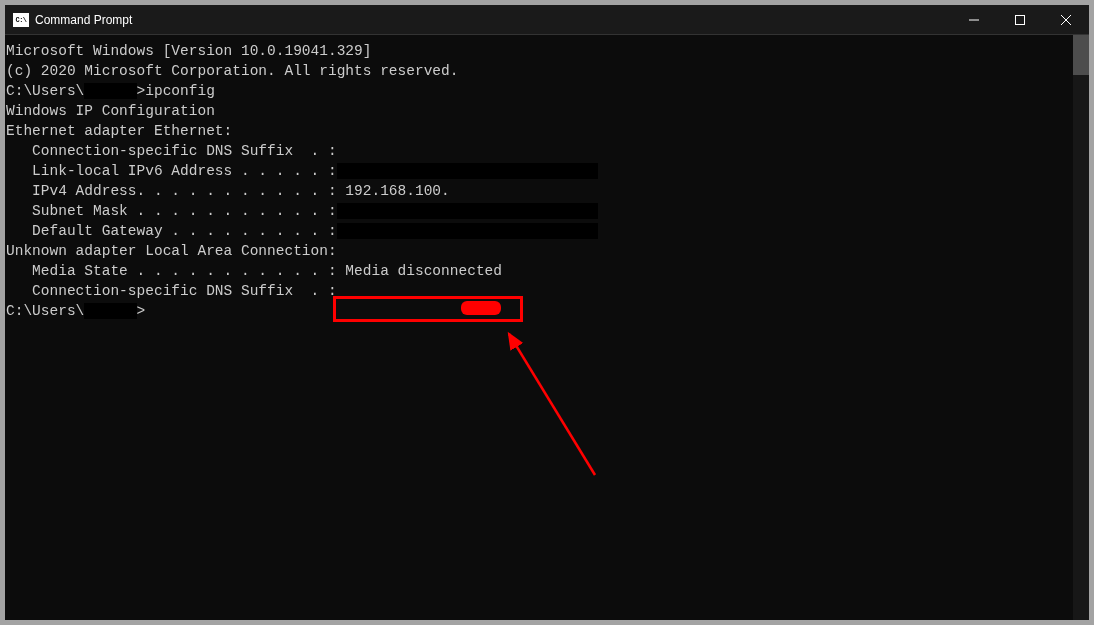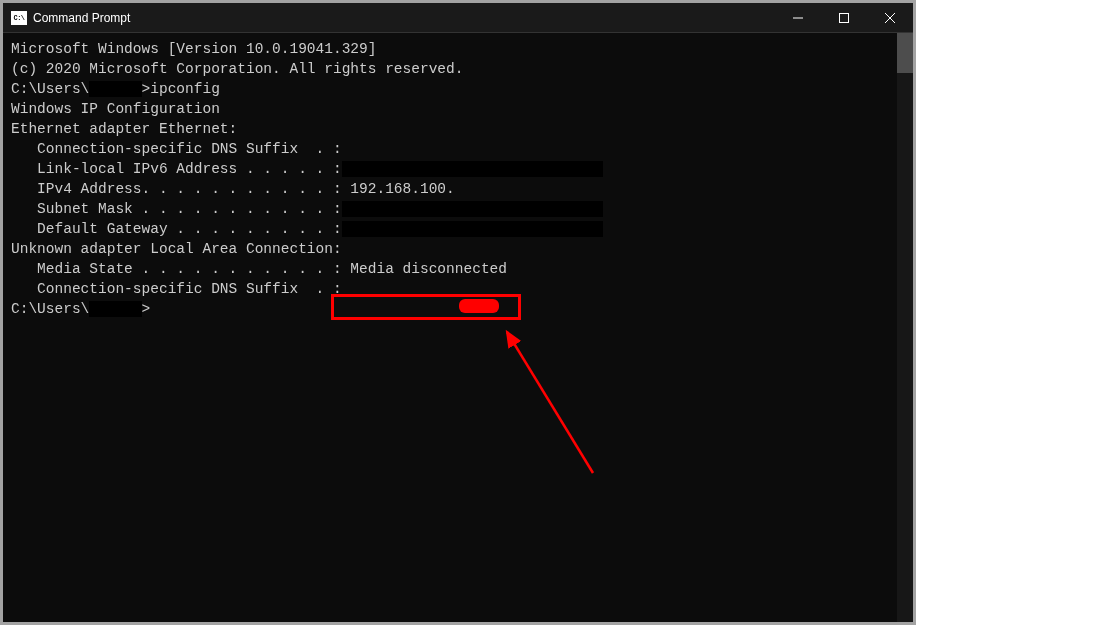--- a/index.html
+++ b/index.html
@@ -8,24 +8,24 @@
       box-sizing: border-box;
     }
     body {
       font-family: Consolas, 'Courier New', monospace;
       background: #fff;
       width: 1104px;
       height: 637px;
       overflow: hidden;
     }
     .window {
-      width: 916px;
+      width: 1094px;
       height: 625px;
       background: #0c0c0c;
-      border: 3px solid #a3a3a3;
+      border: 5px solid #a3a3a3;
       display: flex;
       flex-direction: column;
     }
     .titlebar {
       height: 30px;
       background: #1a1a1a;
       display: flex;
       align-items: center;
       border-bottom: 1px solid #333;
     }
@@ -74,21 +74,21 @@
       flex: 1;
       display: flex;
       position: relative;
     }
     .terminal {
       flex: 1;
       background: #0c0c0c;
       color: #cccccc;
       font-size: 14.5px;
       line-height: 20px;
-      padding: 6px 8px;
+      padding: 6px 1px;
       white-space: pre;
       font-family: Consolas, 'Courier New', monospace;
       position: relative;
       overflow: hidden;
     }
     .scrollbar {
       width: 16px;
       background: #171717;
       position: relative;
     }

